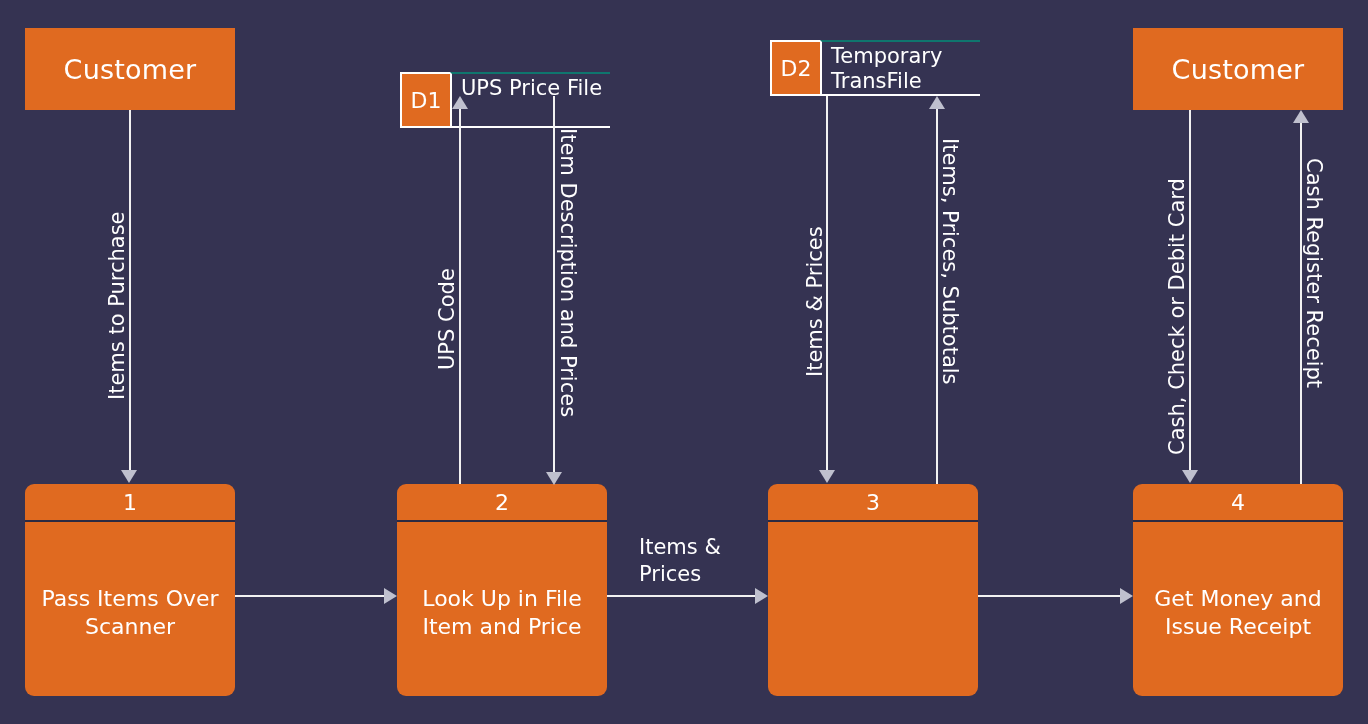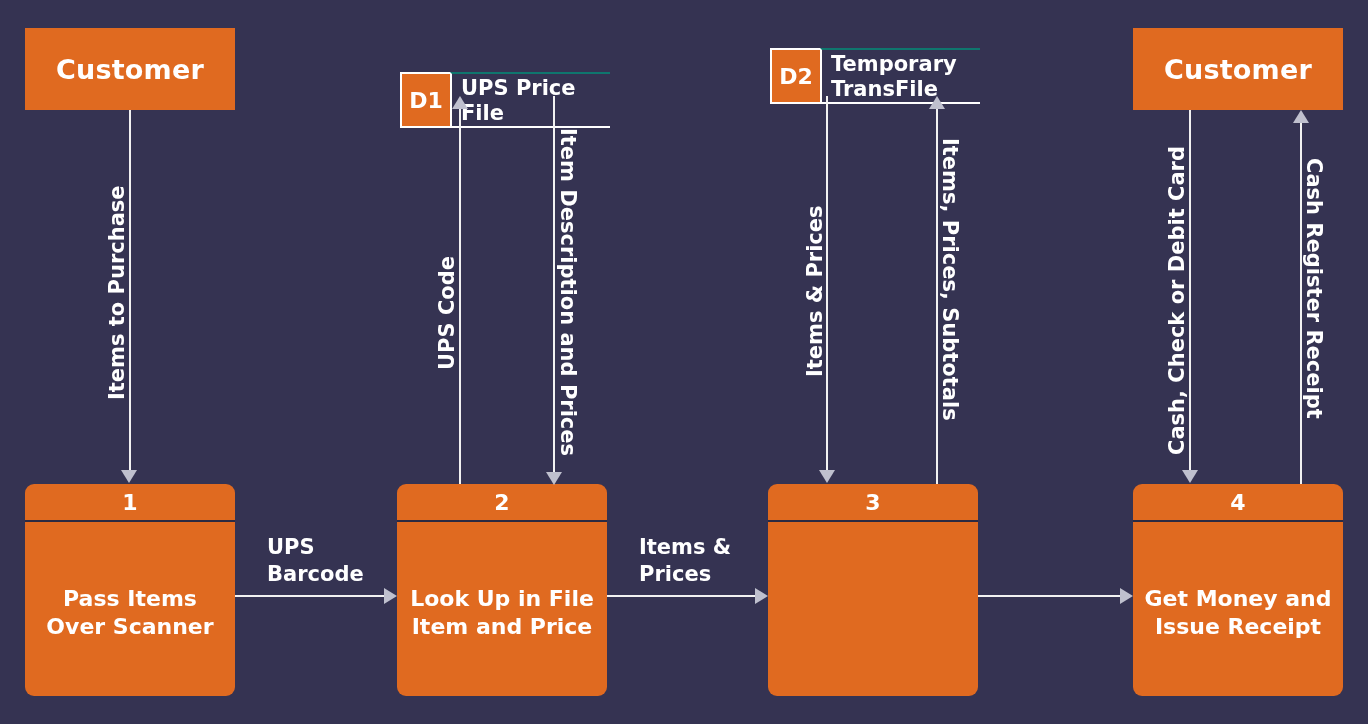--- a/index.html
+++ b/index.html
@@ -10,21 +10,20 @@
     width: 1368px;
     height: 724px;
     background: #353352;
     font-family: "DejaVu Sans", "Liberation Sans", sans-serif;
     overflow: hidden;
   }
   #canvas {
     position: relative;
     width: 1368px;
     height: 724px;
-    font-weight: bold;
   }
 
   
   .entity {
     position: absolute;
     background: #E06A20;
     color: #FFFFFF;
     display: flex;
     align-items: center;
     justify-content: center;
@@ -163,21 +162,21 @@
 
   <div class="entity" style="left:25px; top:28px; width:210px; height:82px;">
     <span>Customer</span>
   </div>
 
   <div class="datastore" style="left:400px; top:40px; width:210px;margin-top:32px;">
     <div class="ds-id">D1</div>
     <div class="ds-label">UPS Price File</div>
   </div>
 
-  <div class="datastore" style="left:770px; top:40px; width:210px;margin-top:8px;">
+  <div class="datastore" style="left:770px; top:40px; width:210px;">
     <div class="ds-id">D2</div>
     <div class="ds-label">Temporary TransFile</div>
   </div>
 
   <div class="entity" style="left:1133px; top:28px; width:210px; height:82px;">
     <span>Customer</span>
   </div>
 
   <div class="process" style="left:25px; top:484px; width:210px; height:212px;">
     <div class="proc-num">1</div>
@@ -221,21 +220,20 @@
   <div class="vline" style="left:1189px; top:110px; height:362px;"></div>
   <div class="arrow arrow-down" style="left:1182px; top:470px;"></div>
   <div class="vlabel rot-ccw" style="left:1165px; top:455px;">Cash, Check or Debit Card</div>
 
   <div class="vline" style="left:1300px; top:122px; height:362px;"></div>
   <div class="arrow arrow-up" style="left:1293px; top:110px;"></div>
   <div class="vlabel rot-cw" style="left:1326px; top:158px;">Cash Register Receipt</div>
 
   <div class="hline" style="left:235px; top:595px; width:150px;"></div>
   <div class="arrow arrow-right" style="left:384px; top:588px;"></div>
-  <div class="flabel flabel-h" style="left:267px; top:534px; width:120px;">UPS Barcode</div>
 
   <div class="hline" style="left:607px; top:595px; width:149px;"></div>
   <div class="arrow arrow-right" style="left:755px; top:588px;"></div>
   <div class="flabel flabel-h" style="left:639px; top:534px; width:120px;">Items &amp; Prices</div>
 
   <div class="hline" style="left:978px; top:595px; width:143px;"></div>
   <div class="arrow arrow-right" style="left:1120px; top:588px;"></div>
 
 </div>
 

